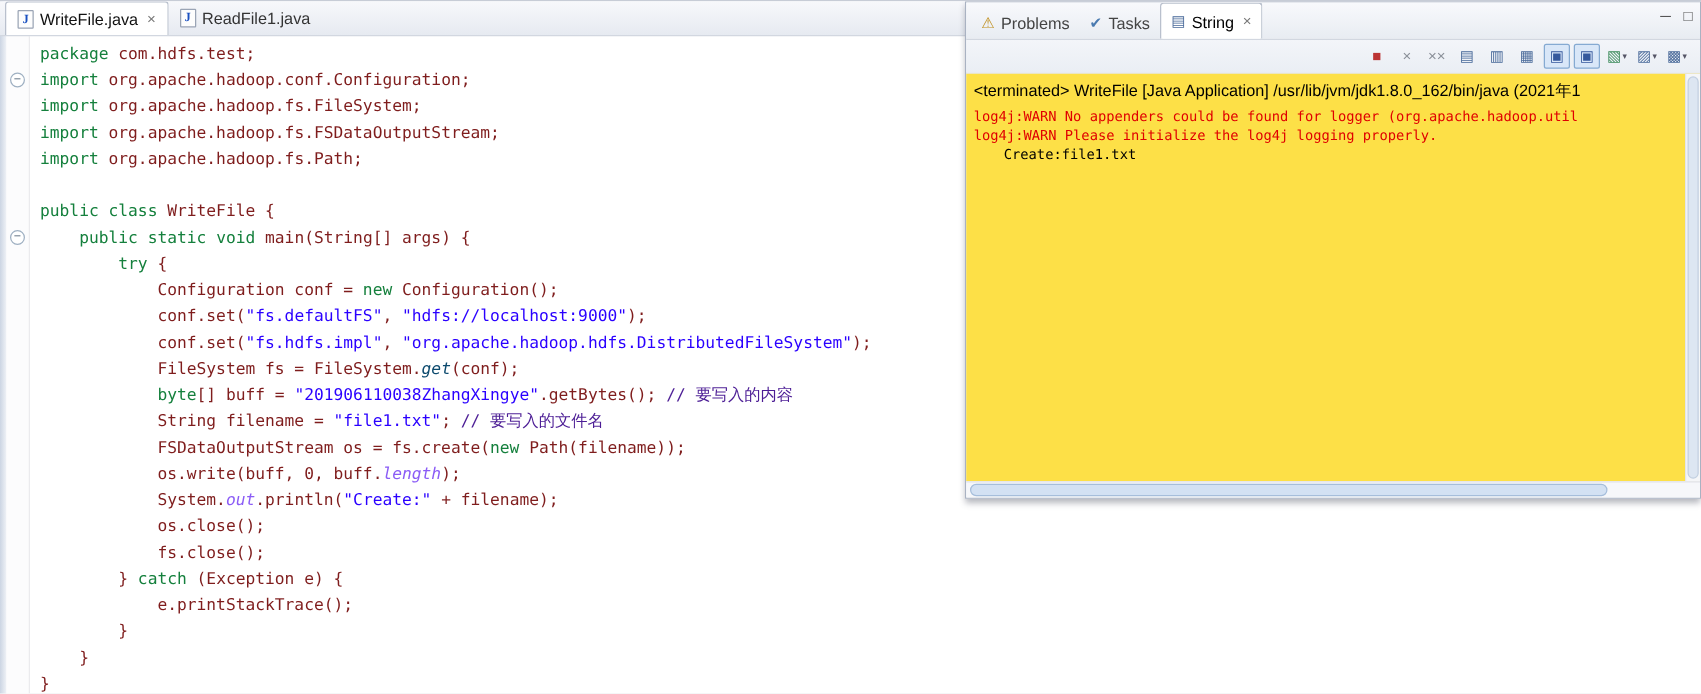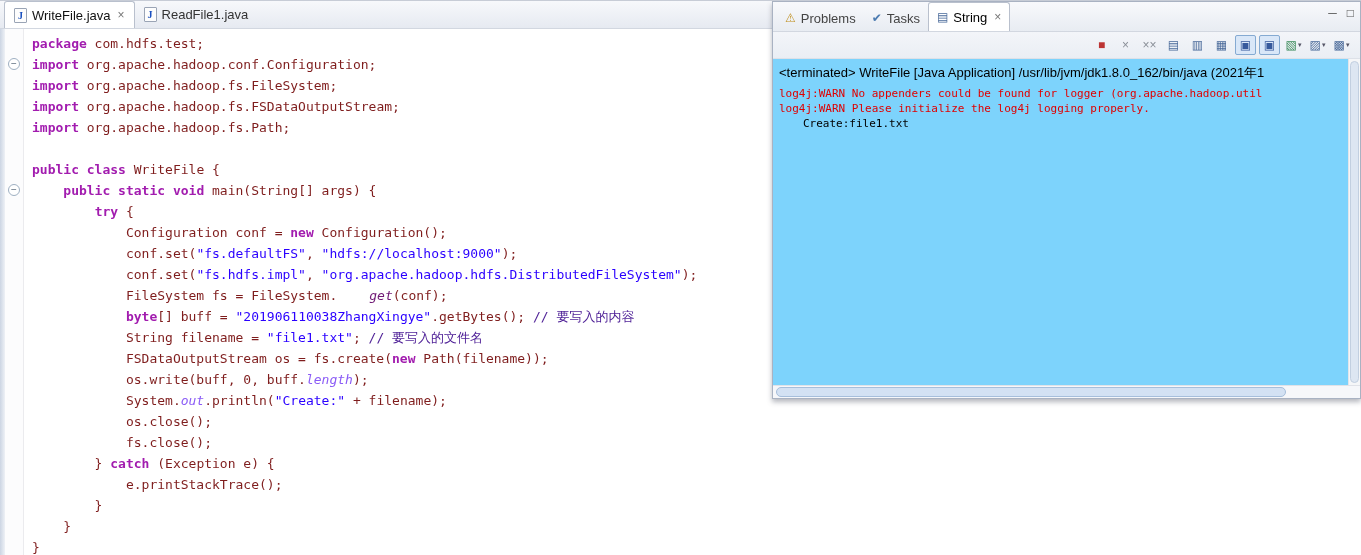--- a/index.html
+++ b/index.html
@@ -43,26 +43,26 @@
     position:absolute; left:3px; width:12px; height:12px; border:1px solid #9fb0c2;
     border-radius:50%; background:#fff; color:#5a6b7d; font-size:10px; line-height:10px;
     text-align:center;
   }
   .code-lines {
     position:absolute; left:32px; top:4px; right:0; bottom:0;
     font-family:"DejaVu Sans Mono","DejaVu Sans", monospace;
     font-size:13px; line-height:21px; white-space:pre; overflow:hidden;
   }
   .code-line { height:21px; }
-  .tk-k { color:#a21caf; font-weight:bold; }
+  .tk-k { color:#15803d; font-weight:normal; }
   .tk-s { color:#2a00ff; }
   .tk-c { color:#4c1d95; }
   .tk-p { color:#7f1d1d; }
   .tk-f { color:#8b5cf6; font-style:italic; }
-  .tk-m { color:#701a75; font-style:italic;margin-left:32px; }
+  .tk-m { color:#0c4a6e; font-style:italic; }
 
   
   .console-panel {
     position:absolute; left:772px; top:0; width:589px; height:398px;
     background:#ffffff; border:1px solid #a9b2c2; z-index:10;
     box-shadow:0 3px 5px rgba(90,95,110,.45);
     display:flex; flex-direction:column;
   }
   .console-tabbar {
     height:30px; background:linear-gradient(#f8f9fc,#e8ecf2);
@@ -86,21 +86,21 @@
     border-bottom:1px solid #dde1e8;
     display:flex; align-items:center; justify-content:flex-end; gap:3px; padding:0 8px;
   }
   .tbtn {
     width:21px; height:20px; display:flex; align-items:center; justify-content:center;
     border:1px solid transparent; border-radius:2px; font-size:12px;
   }
   .tbtn.pressed { background:#d9e7f8; border-color:#85aad2; }
   .tbtn .dd { font-size:7px; color:#556; margin-left:1px; }
 
-  .console-body { position:relative; flex:1; background:#7dd3fc; overflow:hidden; }
+  .console-body { position:relative; flex:1; background:#fde047; overflow:hidden; }
   .console-status {
     padding:5px 6px 1px 6px; font-size:13px; color:#000; white-space:nowrap; overflow:hidden;
   }
   .console-output {
     padding:3px 6px; font-family:"DejaVu Sans Mono","DejaVu Sans", monospace;
     font-size:11px; line-height:15px; white-space:pre; overflow:hidden;
   }
   .out-line.stderr { color:#e00000; }
   .out-line.stdout { color:#000000;margin-left:24px; }
 

